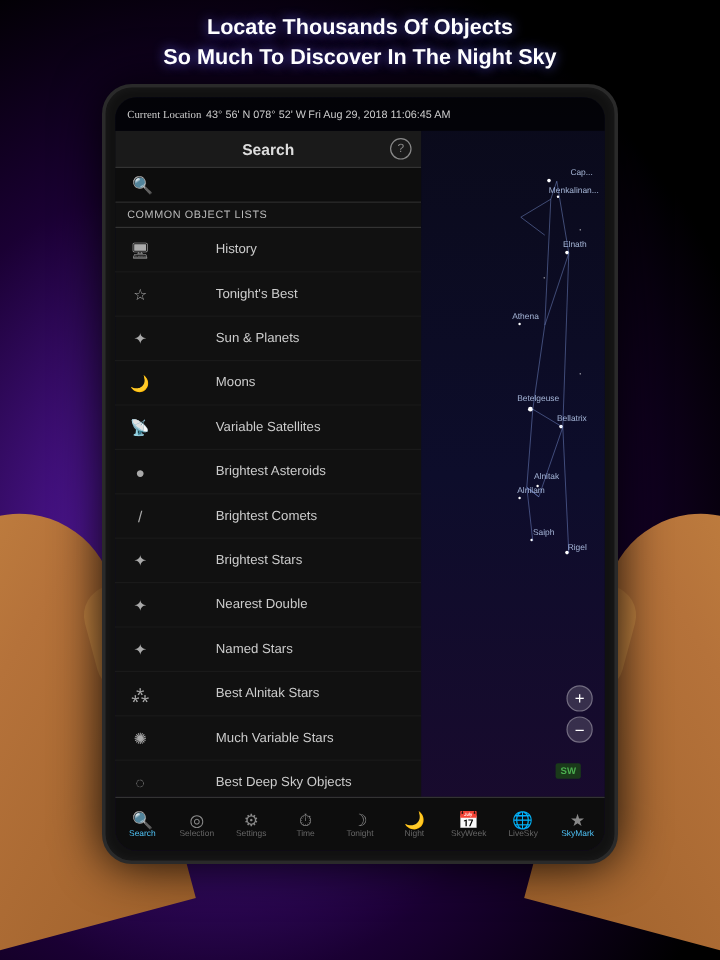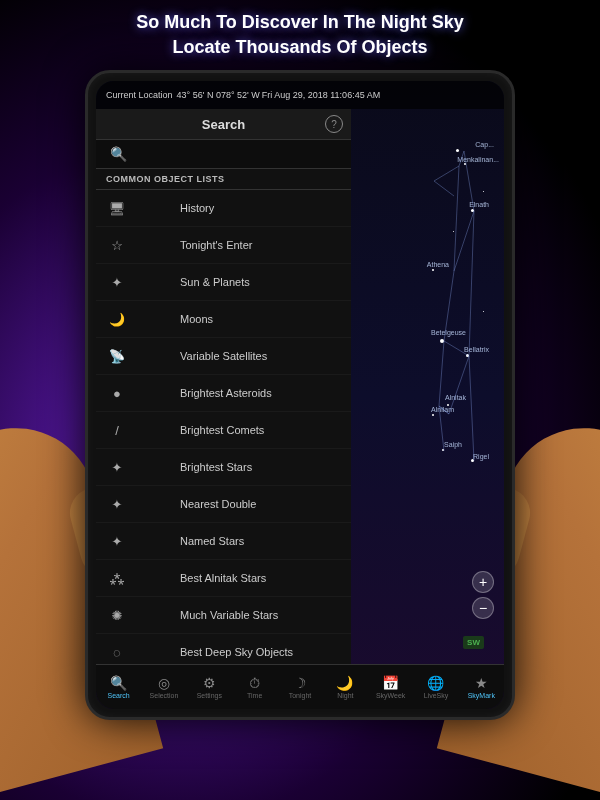--- a/index.html
+++ b/index.html
@@ -190,21 +190,21 @@
       margin-left: 6px;
       font-size: 14px;
       cursor: pointer;
     }
 
     .common-header {
       padding: 5px 10px;
       background: #111;
       color: #bbb;
       font-size: 9px;
-      font-weight: bold;
+      font-weight: normal;
       letter-spacing: 0.5px;
       border-bottom: 1px solid #333;
     }
 
     .list-items {
       overflow-y: auto;
       height: calc(100% - 80px);
     }
 
     .list-item {
@@ -334,22 +334,22 @@
       font-size: 10px;
       cursor: pointer;
     }
   </style>
 </head>
 <body>
 
 <div class="bg-space"></div>
 
 <div class="header-text">
+  <div>Locate Thousands Of Objects</div>
   <div>So Much To Discover In The Night Sky</div>
-  <div>Locate Thousands Of Objects</div>
 </div>
 
 <div class="hand-left">
   <div class="thumb-left"></div>
 </div>
 <div class="hand-right">
   <div class="thumb-right"></div>
 </div>
 
 <div class="tablet">
@@ -403,21 +403,21 @@
           <line x1="130" y1="100" x2="120" y2="40"></line>
           <line x1="120" y1="40" x2="115" y2="55"></line>
 
           <line x1="115" y1="55" x2="90" y2="70"></line>
           <line x1="90" y1="70" x2="110" y2="85"></line>
         </g>
       </svg>
     </div>
 
     <div class="status-bar">
-      <span style="margin-right:4px;">Current Location</span>
+      <span style="margin-right:4px;font-family:Liberation Serif, serif;">Current Location</span>
       <span style="margin-right:2px;">43° 56' N 078° 52' W</span>
       <span>Fri Aug 29, 2018  11:06:45 AM</span>
     </div>
 
     <div class="search-panel">
 
       <div class="search-header">
         <div style="width:18px;"></div>
         <div class="search-title">Search</div>
         <div class="info-btn">
@@ -431,21 +431,21 @@
 
       <div class="common-header">COMMON OBJECT LISTS</div>
 
       <div class="list-items" id="list-container">
       <div class="list-item">
     <div class="list-item-icon">🖥</div>
     <div class="list-item-label">History</div>
   </div>
           <div class="list-item">
     <div class="list-item-icon">☆</div>
-    <div class="list-item-label">Tonight's Enter</div>
+    <div class="list-item-label">Tonight's Best</div>
   </div>
           <div class="list-item">
     <div class="list-item-icon">✦</div>
     <div class="list-item-label">Sun &amp; Planets</div>
   </div>
           <div class="list-item">
     <div class="list-item-icon">🌙</div>
     <div class="list-item-label">Moons</div>
   </div>
           <div class="list-item">

